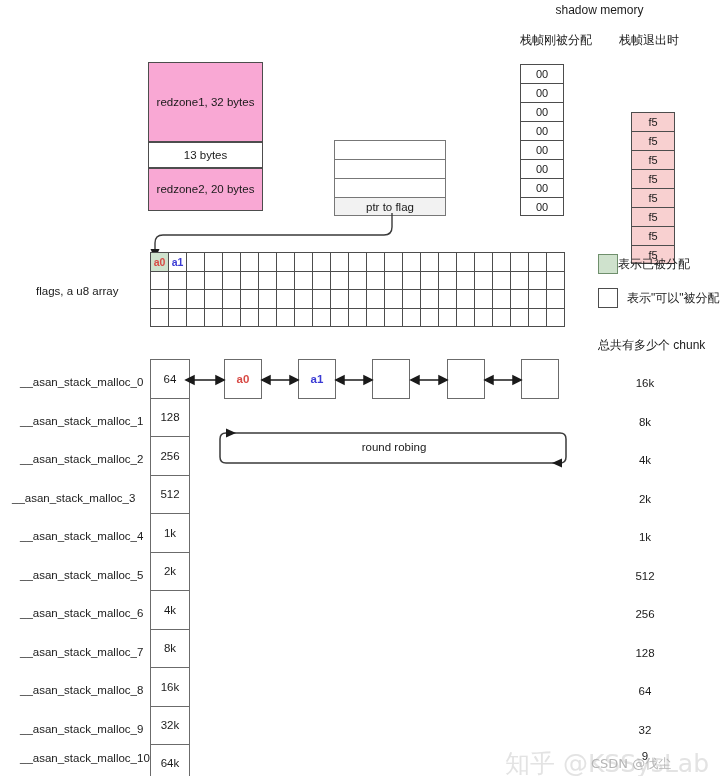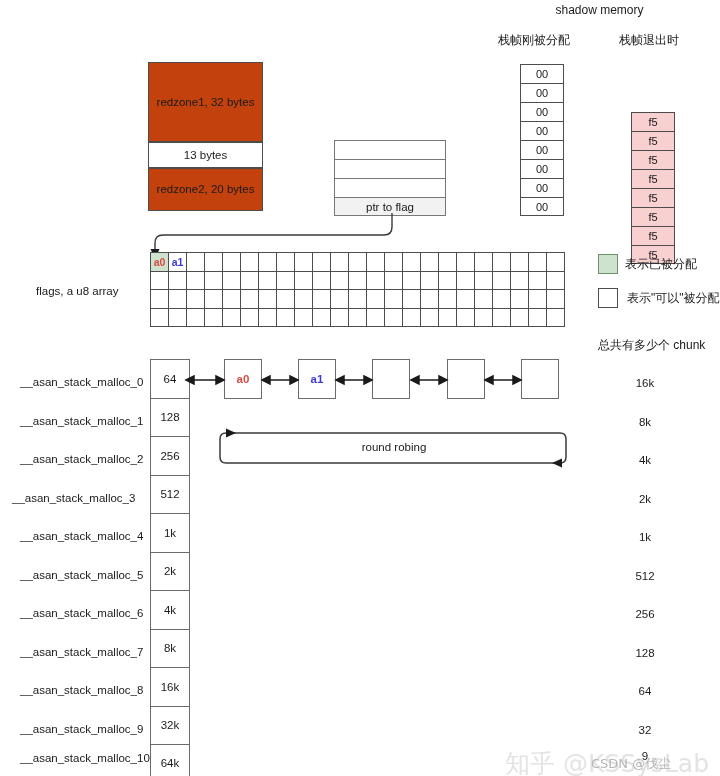--- a/index.html
+++ b/index.html
@@ -17,21 +17,21 @@
 
   
   .box{
     box-sizing:border-box;
     border:1.4px solid #4d4d4d;
     background:#ffffff;
     display:flex;align-items:center;justify-content:center;
     font-size:11.5px;
     line-height:1.1;
   }
-  .pink{background:#c2410c;border-color:#4d4d4d;}
+  .pink{background:#f9a8d4;border-color:#4d4d4d;}
 
   
   .lbl{font-size:11.5px;color:#1a1a1a;white-space:nowrap;}
   .lbl-cn{font-size:12px;color:#1a1a1a;white-space:nowrap;}
   .title{font-size:12px;color:#1a1a1a;white-space:nowrap;}
 
   
   .shcell{
     width:44px;height:19px;
     box-sizing:border-box;
@@ -111,21 +111,21 @@
     font-size:13px;color:#b5b5b5;white-space:nowrap;
     font-family:"DejaVu Sans",sans-serif;
   }
   svg{overflow:visible;}
 </style>
 </head>
 <body>
 
 <div class="abs title ctext" style="left:517px;top:3px;width:165px;">shadow memory</div>
 
-<div class="abs lbl-cn" style="left:498px;top:32px;font-family:Liberation Serif, serif;">栈帧刚被分配</div>
+<div class="abs lbl-cn" style="left:520px;top:32px;font-family:Liberation Serif, serif;">栈帧刚被分配</div>
 <div class="abs lbl-cn" style="left:619px;top:32px;">栈帧退出时</div>
 
 <div class="abs" style="left:520px;top:64px;">
   <div class="shcell">00</div>
   <div class="shcell">00</div>
   <div class="shcell">00</div>
   <div class="shcell">00</div>
   <div class="shcell">00</div>
   <div class="shcell">00</div>
   <div class="shcell">00</div>
@@ -252,21 +252,21 @@
     <div class="gcell"></div>
   <div class="gcell"></div>
     <div class="gcell"></div>
   <div class="gcell"></div>
     <div class="gcell"></div>
   <div class="gcell"></div>
     <div class="gcell"></div>
   <div class="gcell"></div>
 </div>
 
-<div class="abs" style="left:598px;top:254px;display:flex;align-items:center;gap:7px;">
+<div class="abs" style="left:598px;top:254px;display:flex;align-items:center;gap:0;">
   <span class="swatch g"></span>
   <span class="lbl-cn">表示已被分配</span>
 </div>
 <div class="abs" style="left:598px;top:288px;display:flex;align-items:center;gap:9px;">
   <span class="swatch w"></span>
   <span class="lbl-cn">表示"可以"被分配</span>
 </div>
 <div class="abs lbl-cn" style="left:598px;top:337px;">总共有多少个 chunk</div>
 
 <div class="abs lbl" style="left:20px;top:376px;">__asan_stack_malloc_0</div>

